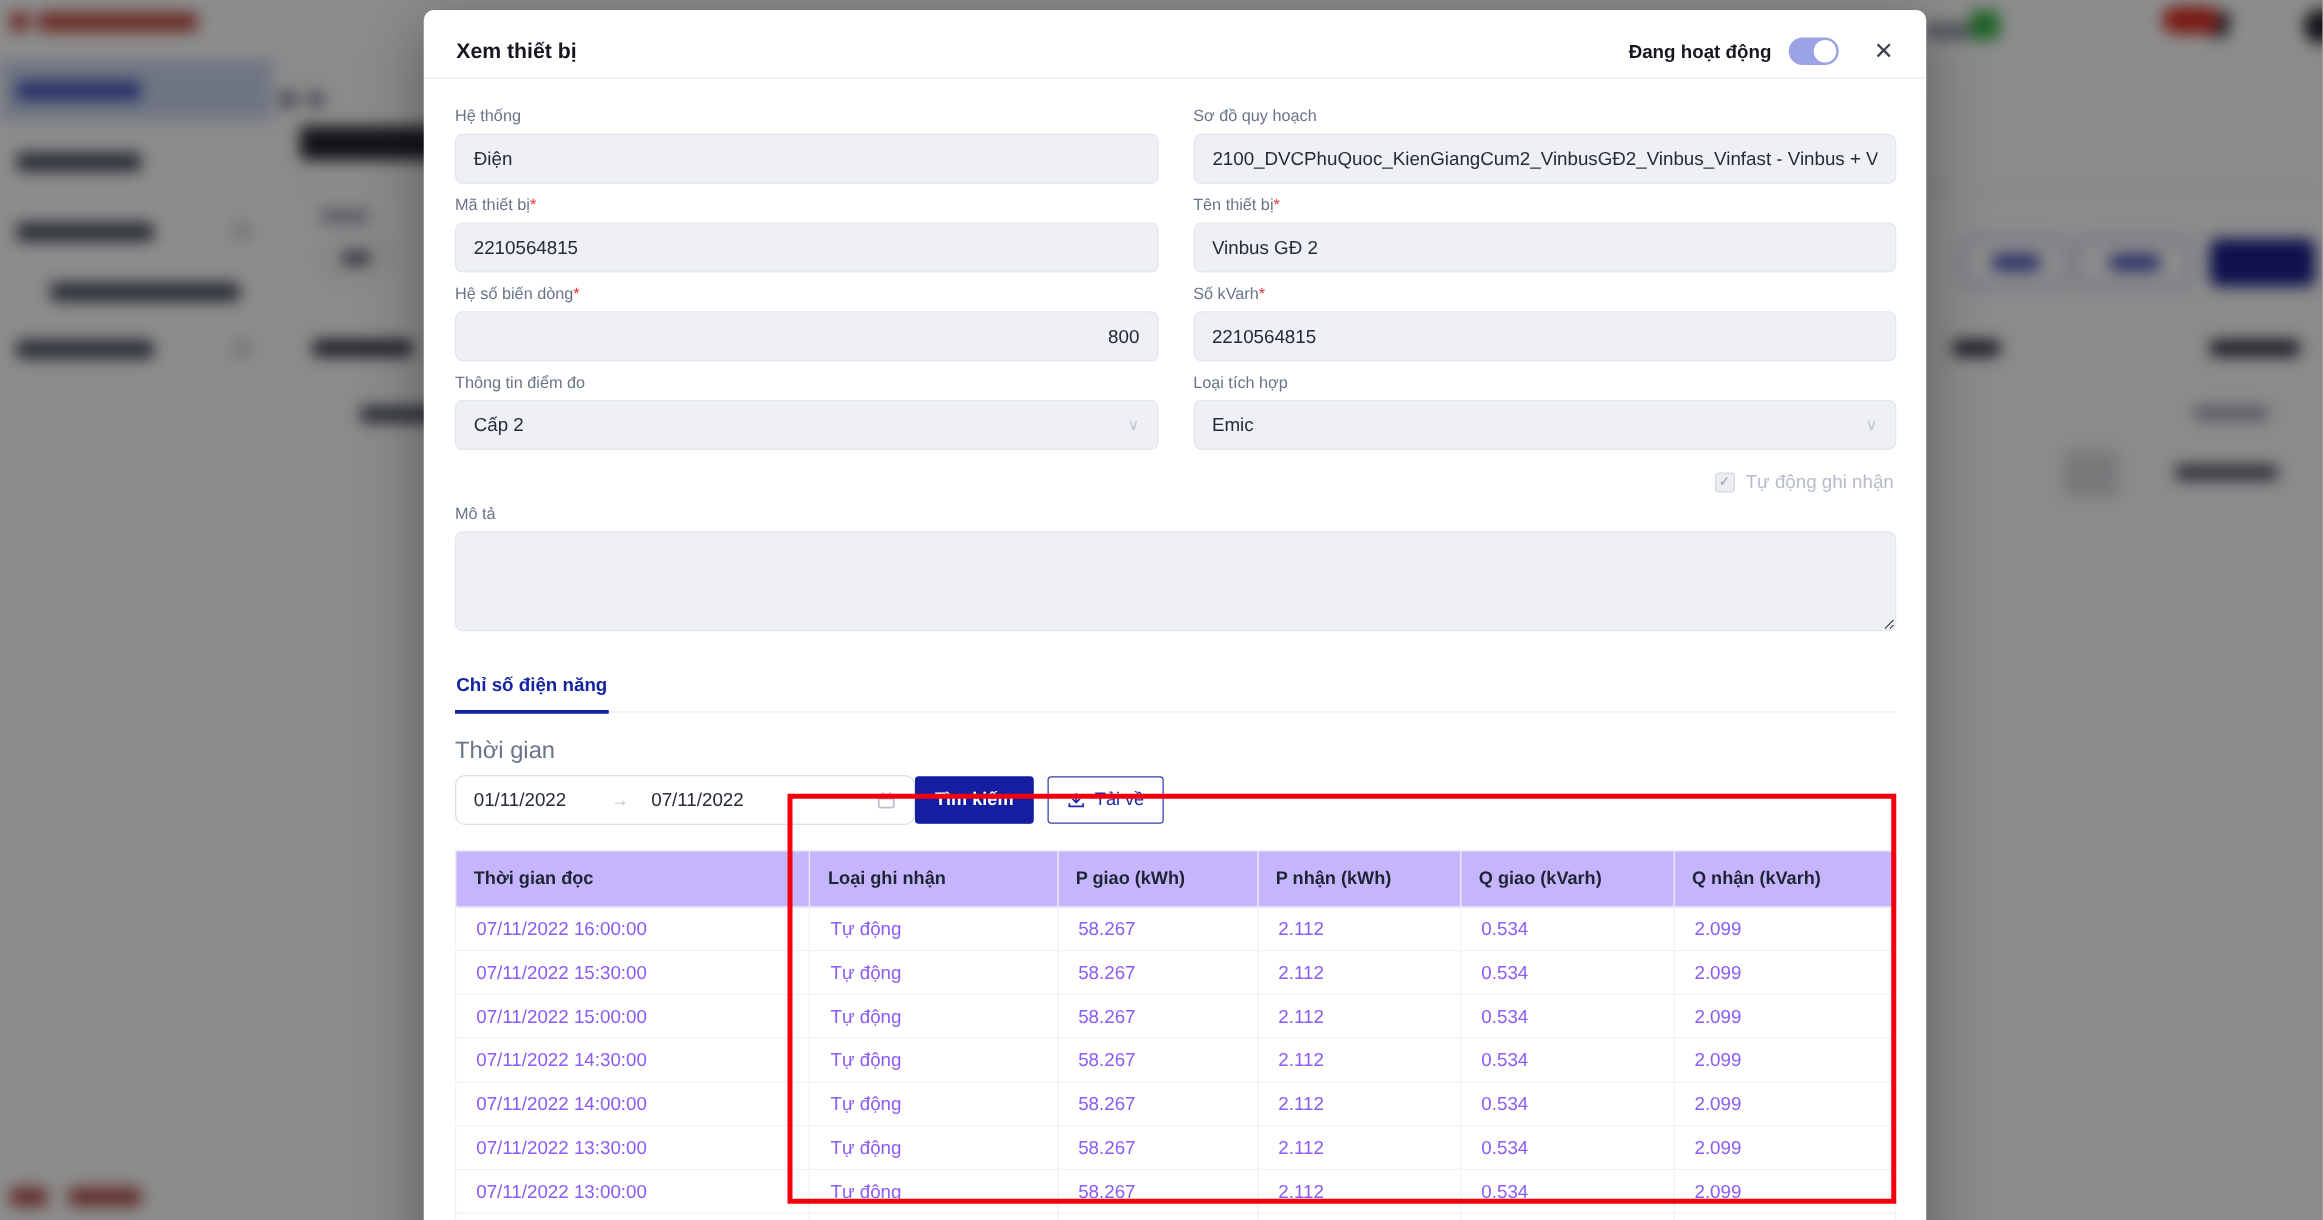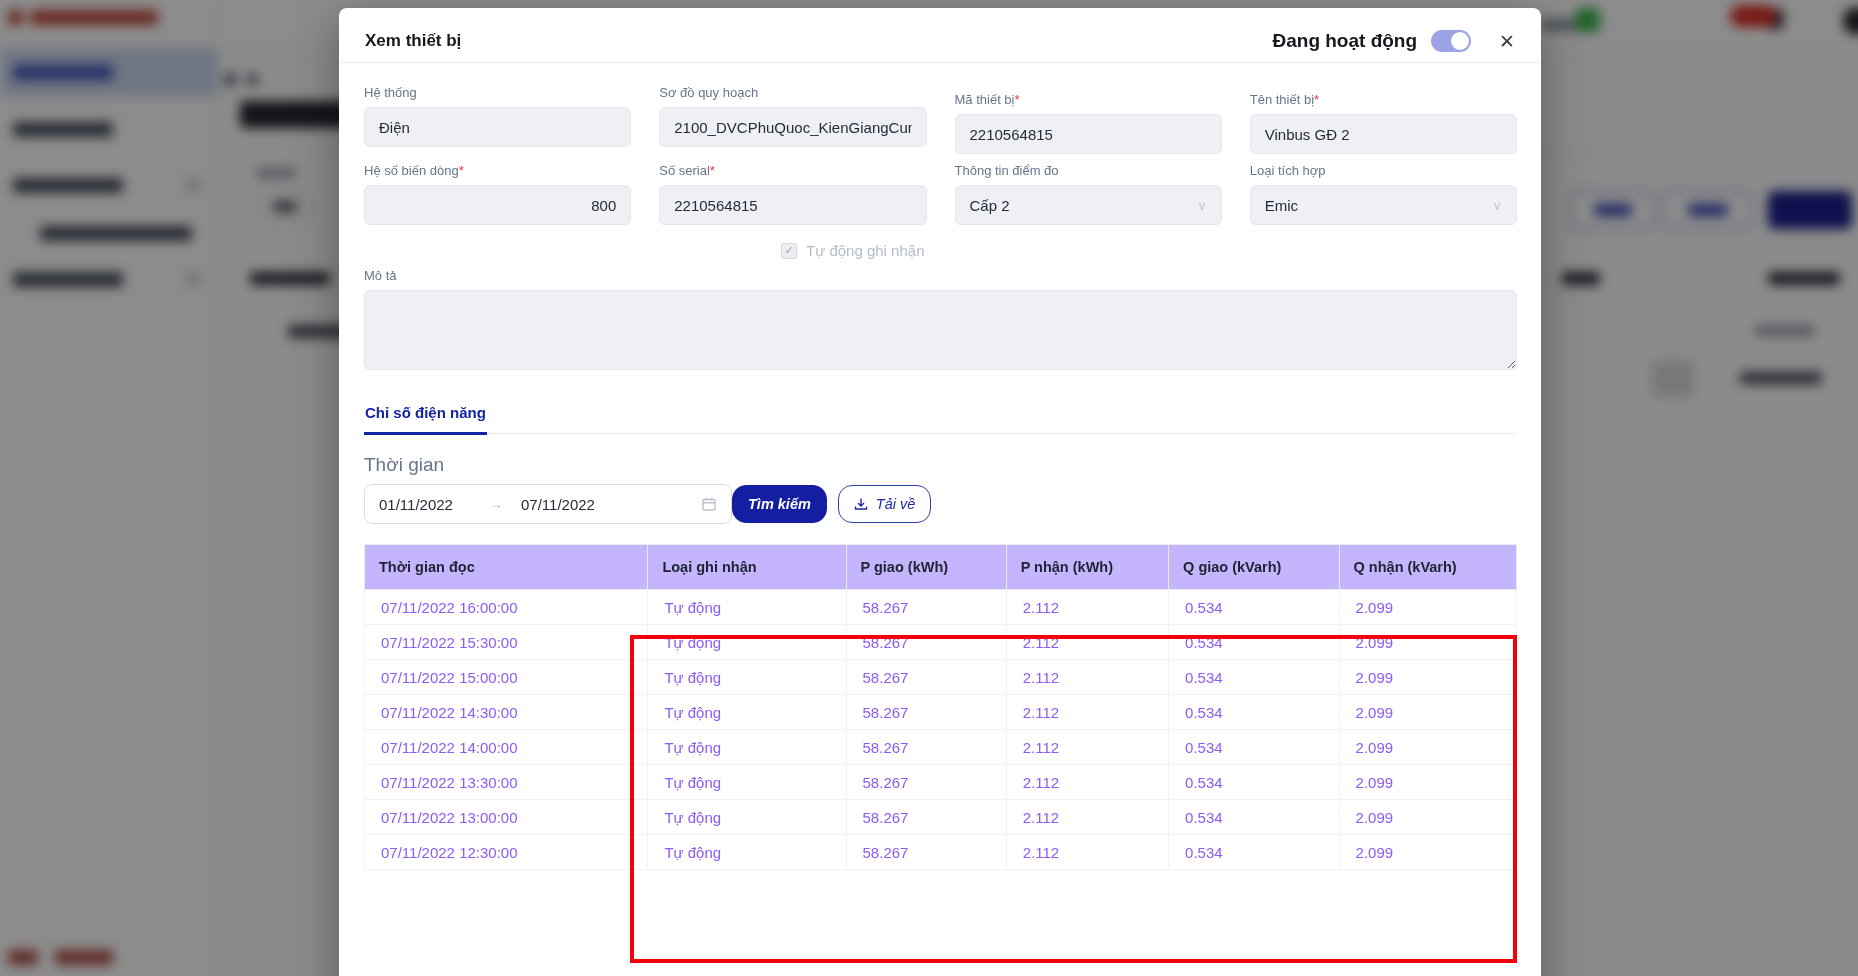--- a/index.html
+++ b/index.html
@@ -16,27 +16,27 @@
 
   
   .scrim { position:absolute; inset:0; background:rgba(0,0,0,0.45); }
 
   
   .modal { position:absolute; left:339px; top:8px; width:1202px; height:1100px; background:#fff;
            border-radius:8px; box-shadow:0 12px 48px rgba(0,0,0,.35); }
   .modal-header { height:55px; display:flex; align-items:center; padding:12px 26px 0 26px; border-bottom:1px solid #e9edf2; }
   .modal-title { font-size:17px; font-weight:700; color:#15181e; }
   .header-right { margin-left:auto; display:flex; align-items:center; gap:14px; }
-  .toggle-label { font-size:19px; font-weight:700; color:#15181e; }
+  .toggle-label { font-size:15px; font-weight:700; color:#15181e; }
   .toggle { width:40px; height:22px; border-radius:11px; background:#9ba3e6; position:relative; cursor:pointer; }
   .toggle .knob { position:absolute; top:2px; right:2px; width:18px; height:18px; border-radius:50%; background:#fff; }
   .close-btn { margin-left:14px; font-size:19px; color:#3c4250; cursor:pointer; line-height:1; }
 
   .modal-body { padding:20px 24px 0 25px; }
-  .form-grid { display:grid; grid-template-columns:1fr 1fr 1fr 1fr; column-gap:28px; }
+  .form-grid { display:grid; grid-template-columns:1fr 1fr; column-gap:28px; }
   .field-label { font-size:13px; color:#68748a; margin:9px 0 7px; }
   .field-label.first { margin-top:2px; }
   .req { color:#e8343c; }
   .control, .control-input { width:100%; height:40px; background:#eef0f5; border:1px solid #e2e6ee; border-radius:6px;
     font-size:15px; color:#252b37; padding:0 14px; display:flex; align-items:center;
     font-family:"Liberation Sans","DejaVu Sans",sans-serif; }
   .control-input { display:block; line-height:38px; white-space:nowrap; overflow:hidden; outline:none; }
   .control-input.num { text-align:right; }
   .select .chev { margin-left:auto; color:#c3c9d4; font-size:13px; }
   .checkbox-row { grid-column:1 / 3; display:flex; justify-content:flex-end; align-items:center; gap:9px; margin:17px 2px 0 0; }
@@ -51,22 +51,22 @@
          border-bottom:3px solid #1323a2; margin-bottom:-2px; cursor:pointer; }
 
   .time-label { font-size:19px; color:#68748a; margin:20px 0 8px; }
   .controls-row { display:flex; align-items:center; }
   .date-range { width:368px; height:40px; background:#fff; border:1px solid #d8dee8; border-radius:8px;
     display:flex; align-items:center; padding:0 14px; }
   .date-text { font-size:15px; color:#252b37; }
   .range-arrow { color:#b9c0cc; font-size:14px; margin:0 18px 0 36px; }
   .cal-icon { margin-left:auto; display:flex; }
   .btn-group { display:flex; gap:11px; }
-  .btn { height:38px; min-width:92px; border-radius:14px; font-size:14.5px; display:flex; align-items:center;
-         justify-content:center; cursor:pointer; padding:12px 15px;font-style:italic; }
+  .btn { height:38px; min-width:92px; border-radius:3px; font-size:14.5px; display:flex; align-items:center;
+         justify-content:center; cursor:pointer; padding:12px 15px; }
   .btn-primary { background:#131fa0; color:#fff; font-weight:600; border:1px solid #131fa0; }
   .btn-outline { background:#fff; color:#1c2aa8; border:1px solid #3240ad; gap:8px; }
 
   table.readings { width:100%; border-collapse:collapse; margin-top:20px; table-layout:fixed; }
   table.readings th { background:#c4b5fd; font-size:14.5px; font-weight:700; color:#1d2433; text-align:left;
     padding:14px 14px; border:1px solid #e9edf2; }
   table.readings td { font-size:15px; color:#8b5cf6; padding:8px 16px; border:1px solid #eef1f5; height:35px; }
 
   .annotation { position:absolute; left:630px; top:635px; width:887px; height:328px;
     border:4px solid #f3000d; pointer-events:none; z-index:50; }
@@ -157,21 +157,21 @@
         <div>
           <div class="field-label"><span>Tên thiết bị</span><span class="req">*</span></div>
           <input class="control-input" readonly="" value="Vinbus GĐ 2" style="">
         </div>
 
         <div>
           <div class="field-label"><span>Hệ số biến dòng</span><span class="req">*</span></div>
           <input class="control-input num" readonly="" value="800" style="">
         </div>
         <div>
-          <div class="field-label"><span>Số serial</span><span class="req">*</span></div>
+          <div class="field-label"><span>Số kVarh</span><span class="req">*</span></div>
           <input class="control-input" readonly="" value="2210564815" style="">
         </div>
 
         <div>
           <div class="field-label">Thông tin điểm đo</div>
           <div class="control select">
             <span>Cấp 2</span>
             <span class="chev">∨</span>
           </div>
         </div>

